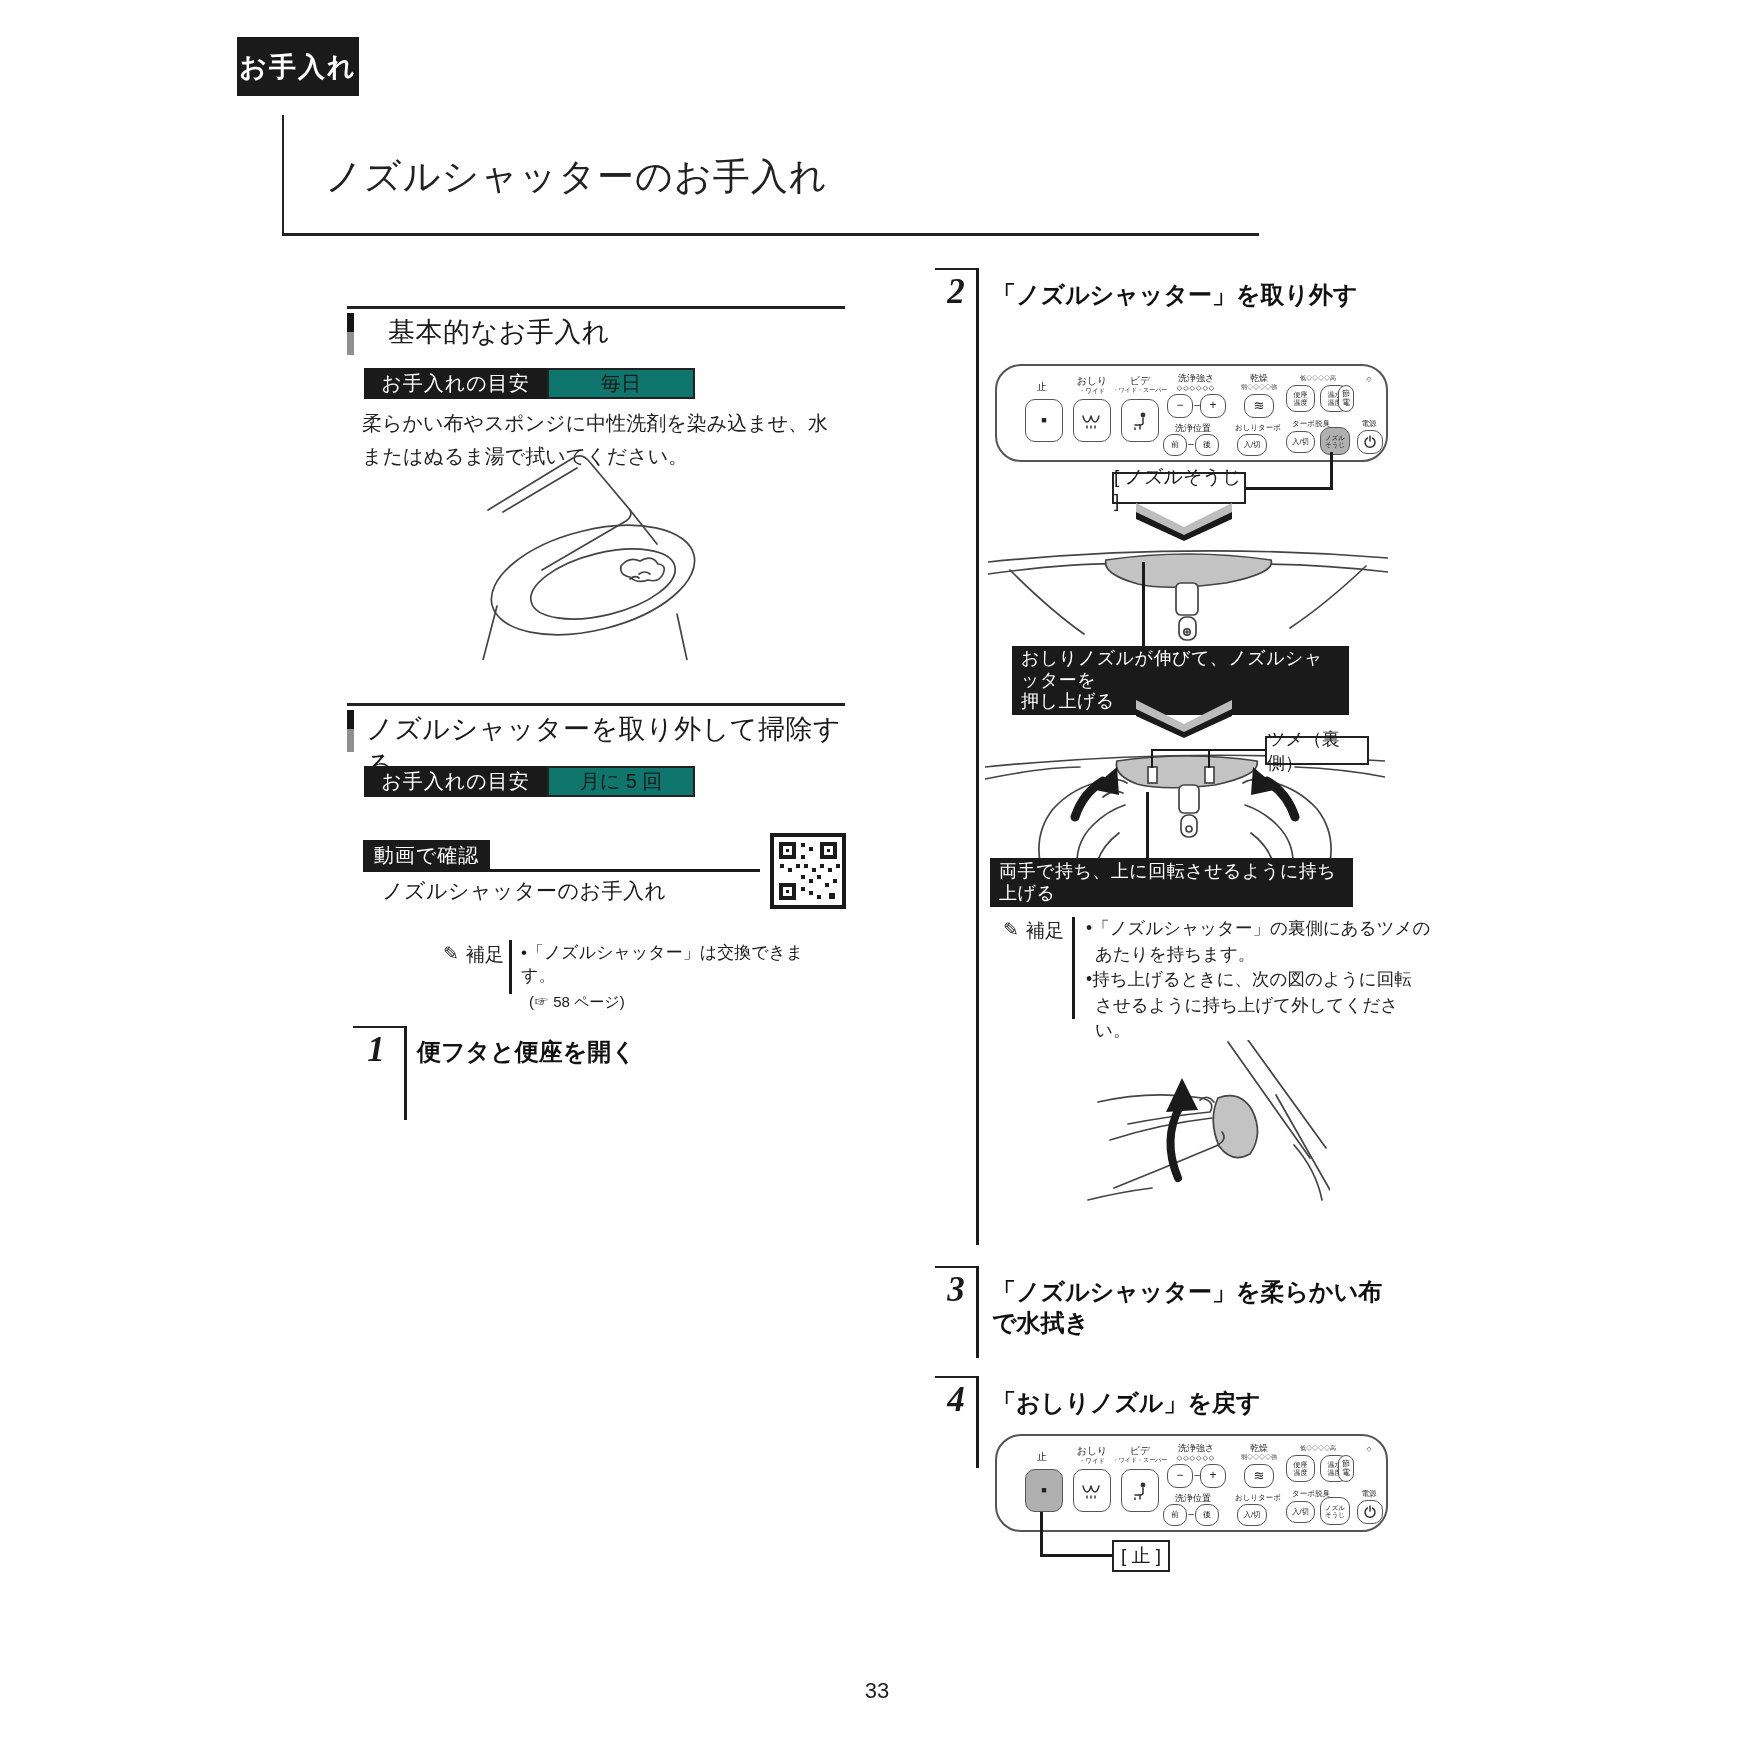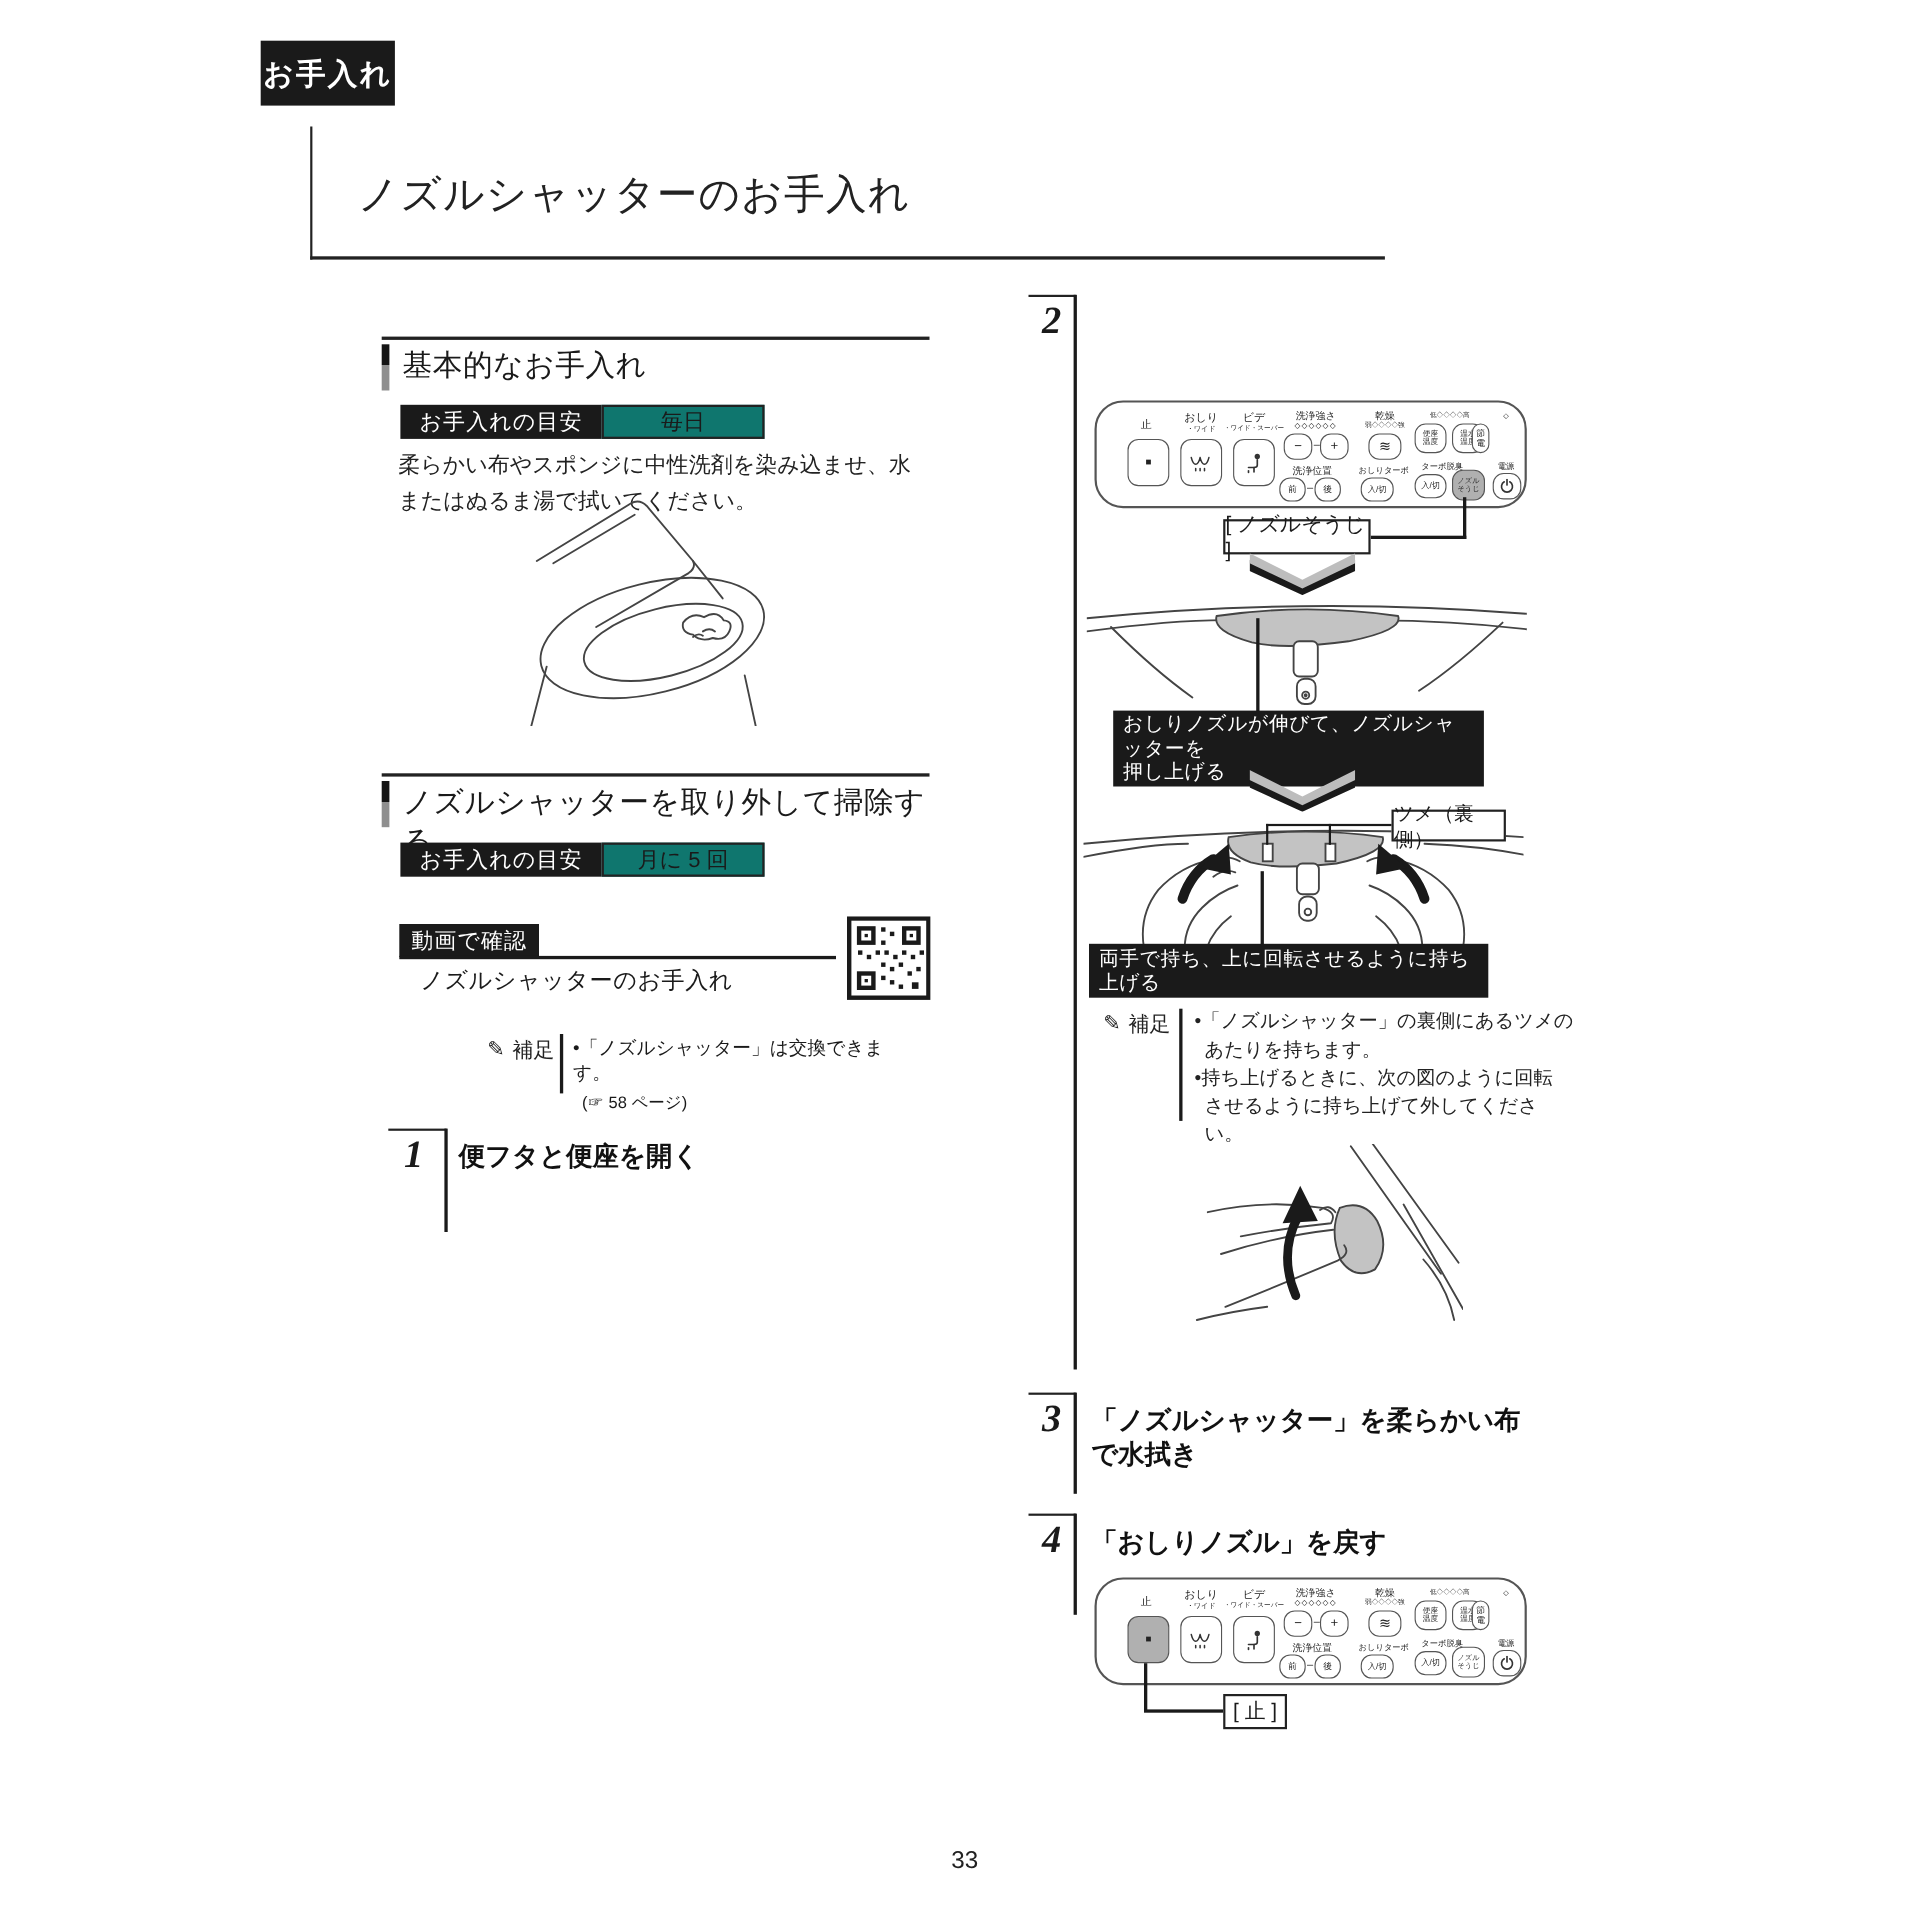--- a/index.html
+++ b/index.html
@@ -68,21 +68,21 @@
 <body>
 
 <div id="page">
 
   <div class="abs tab-badge" style="left:237px;top:37px;width:122px;height:59px">お手入れ</div>
   <div class="abs title-rule" style="left:282px;top:115px;width:977px;height:121px"></div>
   <div class="abs title" style="left:325px;top:152px;width:900px">ノズルシャッターのお手入れ</div>
 
   <div class="abs sec-rule" style="left:347px;top:306px;width:498px;height:0"></div>
   <div class="abs sec-bar" style="left:347px;top:313px"></div>
-  <div class="abs sec-h" style="left:366px;top:314px;width:470px">基本的なお手入れ</div>
+  <div class="abs sec-h" style="left:388px;top:314px;width:470px">基本的なお手入れ</div>
 
   <div class="abs badge" style="left:364px;top:368px;width:183px;height:31px">お手入れの目安</div>
   <div class="abs valbox" style="left:547px;top:368px;width:148px;height:31px">毎日</div>
 
   <div class="abs body-t" style="left:362px;top:407px;width:470px">
     <div>柔らかい布やスポンジに中性洗剤を染み込ませ、水</div>
     <div>またはぬるま湯で拭いてください。</div>
   </div>
 
   <svg class="abs" style="left:425px;top:448px" width="290" height="212" viewBox="0 0 290 212">
@@ -153,20 +153,21 @@
   </div>
 
   <div class="abs sec-rule" style="left:353px;top:1026px;width:53px;height:0;border-top-width:2.5px"></div>
   <div class="abs line" style="left:404px;top:1026px;width:2.5px;height:94px"></div>
   <div class="abs step-num" style="left:356px;top:1030px;width:40px">1</div>
   <div class="abs step-text" style="left:417px;top:1036px;width:380px">便フタと便座を開く</div>
 
   <div class="abs sec-rule" style="left:935px;top:268px;width:43px;height:0;border-top-width:2.5px"></div>
   <div class="abs line" style="left:976px;top:268px;width:2.5px;height:977px"></div>
   <div class="abs step-num" style="left:936px;top:272px;width:40px">2</div>
+  <div class="abs step-text" style="left:992px;top:279px;width:400px">「ノズルシャッター」を取り外す</div>
 
   <div class="remote" style="left:995px;top:364px">
     <div class="rl p-stoplbl">止</div>
     <div class="rb p-stop">
         <span style="font-size:9px">■</span>
       </div>
     <div class="rl p-oshlbl">おしり</div>
     <div class="rl p-oshsub">・ワイド</div>
     <div class="rb p-osh">
       <svg width="22" height="18" viewBox="0 0 22 18">

